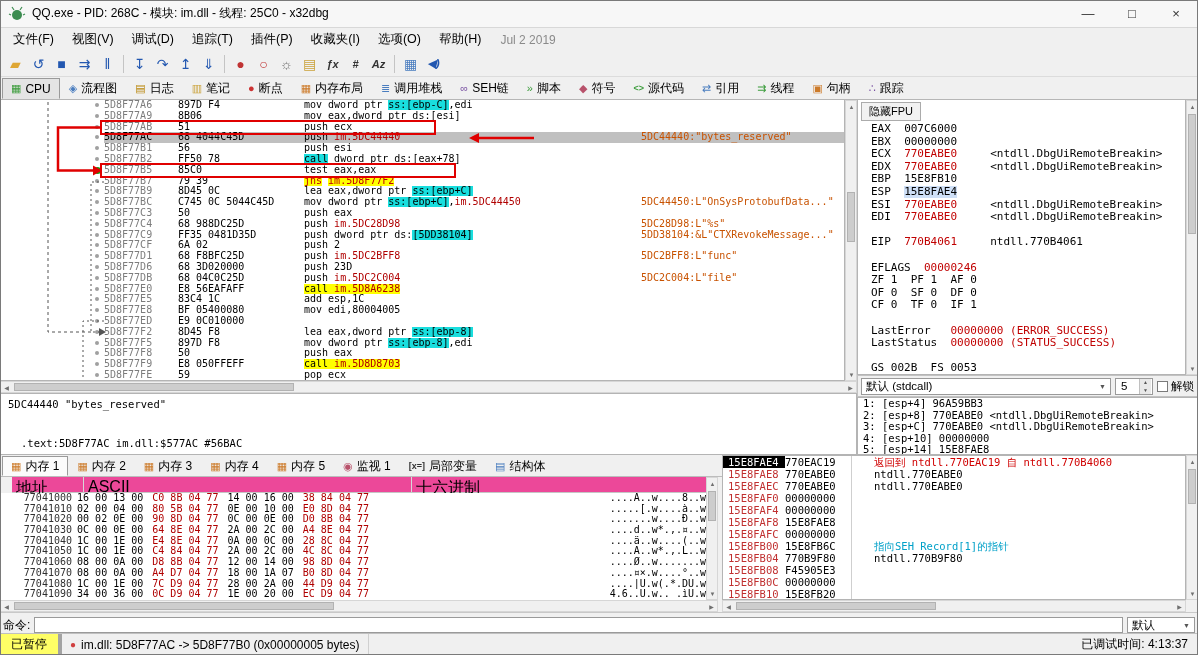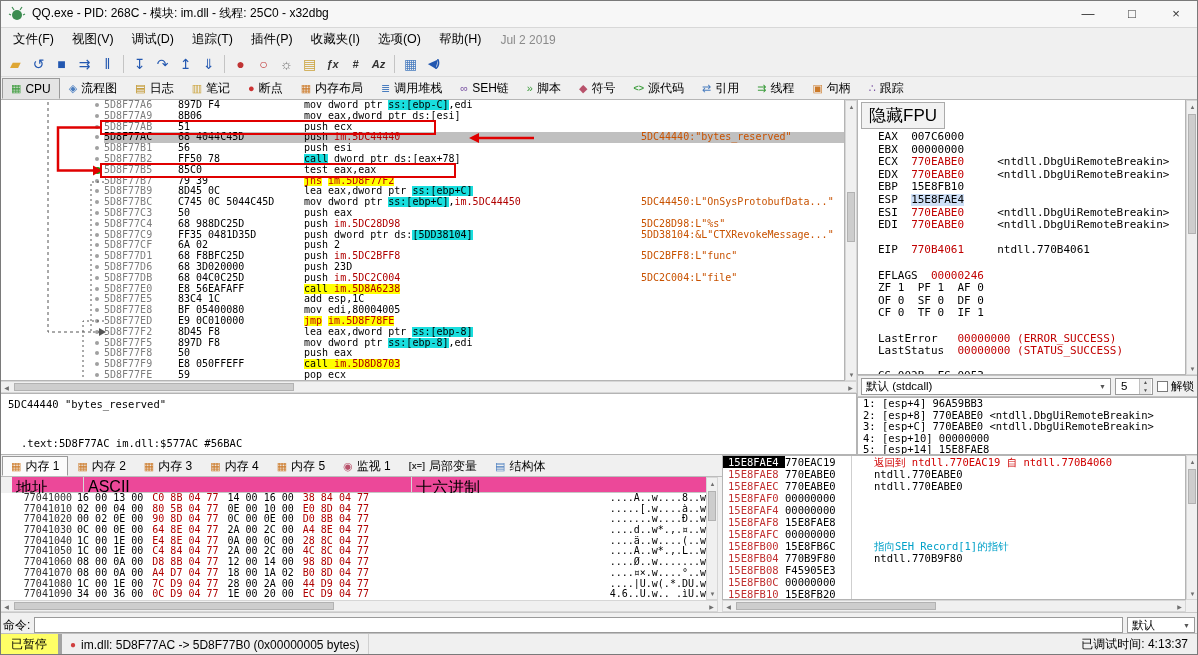--- a/index.html
+++ b/index.html
@@ -66,22 +66,22 @@
   .vthumb { position:absolute; left:1px; right:1px; background:#cdcdcd; border:1px solid #b2b2b2; }
   .hthumb { position:absolute; top:1px; bottom:1px; background:#cdcdcd; border:1px solid #b2b2b2; }
 
   
   #infopane { position:absolute; left:0; top:393px; width:857px; height:62px; background:#fff; border:1px solid #b4b4b4; }
   .infoline1 { position:absolute; left:7px; top:4px; font-family:"DejaVu Sans Mono",monospace; font-size:10.5px; }
   .infoline2 { position:absolute; left:7px; bottom:5px; font-family:"DejaVu Sans Mono",monospace; font-size:10.5px;margin-left:13px; }
 
   
   #regpane { position:absolute; left:857px; top:100px; width:329px; height:275px; background:#fff; border:1px solid #b4b4b4; border-top:none; overflow:hidden; }
-  #hidefpu { display:inline-block; margin:2px 0 2px 3px; padding:1px 7px; font-size:17px; border:1px solid #ababab; background:#f2f2f2; }
-  .rrow { height:12.6px; line-height:12.6px; font-family:"DejaVu Sans Mono",monospace; font-size:11px; white-space:pre; padding-left:20px; overflow:hidden; }
+  #hidefpu { display:inline-block; margin:2px 0 2px 3px; padding:1px 7px; font-size:11px; border:1px solid #ababab; background:#f2f2f2; }
+  .rrow { height:12.6px; line-height:12.6px; font-family:"DejaVu Sans Mono",monospace; font-size:11px; white-space:pre; padding-left:13px; overflow:hidden; }
 
   
   #callconv { position:absolute; left:857px; top:375px; width:341px; height:22px; background:#f0f0f0; border:1px solid #c2c2c2; display:flex; align-items:center; padding:0 3px; gap:4px; }
   #ccombo { flex:1; height:17px; background:#fff; border:1px solid #9a9a9a; display:flex; align-items:center; padding:0 4px; font-size:11.5px; }
   #ccombo .carrow { margin-left:auto; font-size:7px; color:#555; }
   #cspin { width:38px; height:17px; background:#fff; border:1px solid #9a9a9a; display:flex; align-items:center; padding-left:5px; font-size:11.5px; position:relative; }
   .spinbtns { position:absolute; right:1px; top:0; width:12px; height:100%; display:flex; flex-direction:column; }
   .spinbtn { flex:1; font-size:5px; color:#555; display:flex; align-items:center; justify-content:center; background:#e8e8e8; border-left:1px solid #c0c0c0; }
   #cunlock { display:flex; align-items:center; gap:3px; font-size:11.5px; }
   .checkbox { width:11px; height:11px; border:1px solid #7a7a7a; background:#fff; }
@@ -271,21 +271,21 @@
       <div class="drow"><span class="dgut"><span class="dot"></span></span><span class="dmain"><span class="daddr">5D8F77C3</span><span class="dbytes">50</span><span class="dinstr"><span class="sg-n">push eax</span></span><span class="dcomment"></span></span></div>
       <div class="drow"><span class="dgut"><span class="dot"></span></span><span class="dmain"><span class="daddr">5D8F77C4</span><span class="dbytes">68 988DC25D</span><span class="dinstr"><span class="sg-n">push </span><span class="sg-mod">im.5DC28D98</span></span><span class="dcomment">5DC28D98:L"%s"</span></span></div>
       <div class="drow"><span class="dgut"><span class="dot"></span></span><span class="dmain"><span class="daddr">5D8F77C9</span><span class="dbytes">FF35 0481D35D</span><span class="dinstr"><span class="sg-n">push dword ptr ds:</span><span class="sg-mem">[5DD38104]</span></span><span class="dcomment">5DD38104:&amp;L"CTXRevokeMessage..."</span></span></div>
       <div class="drow"><span class="dgut"><span class="dot"></span></span><span class="dmain"><span class="daddr">5D8F77CF</span><span class="dbytes">6A 02</span><span class="dinstr"><span class="sg-n">push 2</span></span><span class="dcomment"></span></span></div>
       <div class="drow"><span class="dgut"><span class="dot"></span></span><span class="dmain"><span class="daddr">5D8F77D1</span><span class="dbytes">68 F8BFC25D</span><span class="dinstr"><span class="sg-n">push </span><span class="sg-mod">im.5DC2BFF8</span></span><span class="dcomment">5DC2BFF8:L"func"</span></span></div>
       <div class="drow"><span class="dgut"><span class="dot"></span></span><span class="dmain"><span class="daddr">5D8F77D6</span><span class="dbytes">68 3D020000</span><span class="dinstr"><span class="sg-n">push 23D</span></span><span class="dcomment"></span></span></div>
       <div class="drow"><span class="dgut"><span class="dot"></span></span><span class="dmain"><span class="daddr">5D8F77DB</span><span class="dbytes">68 04C0C25D</span><span class="dinstr"><span class="sg-n">push </span><span class="sg-mod">im.5DC2C004</span></span><span class="dcomment">5DC2C004:L"file"</span></span></div>
       <div class="drow"><span class="dgut"><span class="dot"></span></span><span class="dmain"><span class="daddr">5D8F77E0</span><span class="dbytes">E8 56EAFAFF</span><span class="dinstr"><span class="sg-call">call </span><span class="sg-callt">im.5D8A6238</span></span><span class="dcomment"></span></span></div>
       <div class="drow"><span class="dgut"><span class="dot"></span></span><span class="dmain"><span class="daddr">5D8F77E5</span><span class="dbytes">83C4 1C</span><span class="dinstr"><span class="sg-n">add esp,1C</span></span><span class="dcomment"></span></span></div>
       <div class="drow"><span class="dgut"><span class="dot"></span></span><span class="dmain"><span class="daddr">5D8F77E8</span><span class="dbytes">BF 05400080</span><span class="dinstr"><span class="sg-n">mov edi,80004005</span></span><span class="dcomment"></span></span></div>
-      <div class="drow"><span class="dgut"><span class="dot"></span></span><span class="dmain"><span class="daddr">5D8F77ED</span><span class="dbytes">E9 0C010000</span><span class="dinstr"><span class="sg-jmp">jmp</span><span class="sg-n"> </span><span class="sg-jmp">im.5D8F78FE</span></span><span class="dcomment"></span></span></div>
+      <div class="drow"><span class="dgut"><span class="dot"></span></span><span class="dmain"><span class="daddr">5D8F77ED</span><span class="dbytes">E9 0C010000</span><span class="dcomment"></span></span></div>
       <div class="drow"><span class="dgut"><span class="dot"></span></span><span class="dmain"><span class="daddr">5D8F77F2</span><span class="dbytes">8D45 F8</span><span class="dinstr"><span class="sg-n">lea eax,dword ptr </span><span class="sg-mem">ss:[ebp-8]</span></span><span class="dcomment"></span></span></div>
       <div class="drow"><span class="dgut"><span class="dot"></span></span><span class="dmain"><span class="daddr">5D8F77F5</span><span class="dbytes">897D F8</span><span class="dinstr"><span class="sg-n">mov dword ptr </span><span class="sg-mem">ss:[ebp-8]</span><span class="sg-n">,edi</span></span><span class="dcomment"></span></span></div>
       <div class="drow"><span class="dgut"><span class="dot"></span></span><span class="dmain"><span class="daddr">5D8F77F8</span><span class="dbytes">50</span><span class="dinstr"><span class="sg-n">push eax</span></span><span class="dcomment"></span></span></div>
       <div class="drow"><span class="dgut"><span class="dot"></span></span><span class="dmain"><span class="daddr">5D8F77F9</span><span class="dbytes">E8 050FFEFF</span><span class="dinstr"><span class="sg-call">call </span><span class="sg-callt">im.5D8D8703</span></span><span class="dcomment"></span></span></div>
       <div class="drow"><span class="dgut"><span class="dot"></span></span><span class="dmain"><span class="daddr">5D8F77FE</span><span class="dbytes">59</span><span class="dinstr"><span class="sg-n">pop ecx</span></span><span class="dcomment"></span></span></div>
     </div>
   <svg id="jumpsvg" width="843" height="279">
     <polyline points="103,82 90,82 90,232 98,232" fill="none" stroke="#555" stroke-width="1" stroke-dasharray="2,3"></polyline>
     <polygon points="98,228 98,236 105,232" fill="#555"></polygon>
     <polyline points="103,221 82,221 82,279" fill="none" stroke="#555" stroke-width="1" stroke-dasharray="2,3"></polyline>
@@ -425,21 +425,21 @@
   <div class="mh mh-hex">十六进制</div>
 </div>
 <div id="dumprows">
     <div class="mrow"><span class="maddr">77041000</span><span class="mhex"><span class="sg-b">16 00 13 00</span><span class="sg-r">C0 8B 04 77</span><span class="sg-b">14 00 16 00</span><span class="sg-r">38 84 04 77</span></span><span class="mascii">....À..w....8..w</span></div>
     <div class="mrow"><span class="maddr">77041010</span><span class="mhex"><span class="sg-b">02 00 04 00</span><span class="sg-r">80 5B 04 77</span><span class="sg-b">0E 00 10 00</span><span class="sg-r">E0 8D 04 77</span></span><span class="mascii">.....[.w....à..w</span></div>
     <div class="mrow"><span class="maddr">77041020</span><span class="mhex"><span class="sg-b">00 02 0E 00</span><span class="sg-r">90 8D 04 77</span><span class="sg-b">0C 00 0E 00</span><span class="sg-r">D0 8B 04 77</span></span><span class="mascii">.......w....Ð..w</span></div>
     <div class="mrow"><span class="maddr">77041030</span><span class="mhex"><span class="sg-b">0C 00 0E 00</span><span class="sg-r">64 8E 04 77</span><span class="sg-b">2A 00 2C 00</span><span class="sg-r">A4 8E 04 77</span></span><span class="mascii">....d..w*.,.¤..w</span></div>
     <div class="mrow"><span class="maddr">77041040</span><span class="mhex"><span class="sg-b">1C 00 1E 00</span><span class="sg-r">E4 8E 04 77</span><span class="sg-b">0A 00 0C 00</span><span class="sg-r">28 8C 04 77</span></span><span class="mascii">....ä..w....(..w</span></div>
     <div class="mrow"><span class="maddr">77041050</span><span class="mhex"><span class="sg-b">1C 00 1E 00</span><span class="sg-r">C4 84 04 77</span><span class="sg-b">2A 00 2C 00</span><span class="sg-r">4C 8C 04 77</span></span><span class="mascii">....Ä..w*.,.L..w</span></div>
     <div class="mrow"><span class="maddr">77041060</span><span class="mhex"><span class="sg-b">08 00 0A 00</span><span class="sg-r">D8 8B 04 77</span><span class="sg-b">12 00 14 00</span><span class="sg-r">98 8D 04 77</span></span><span class="mascii">....Ø..w.......w</span></div>
-    <div class="mrow"><span class="maddr">77041070</span><span class="mhex"><span class="sg-b">08 00 0A 00</span><span class="sg-r">A4 D7 04 77</span><span class="sg-b">18 00 1A 02</span><span class="sg-r">B0 8D 04 77</span></span><span class="mascii">....¤×.w....°..w</span></div>
+    <div class="mrow"><span class="maddr">77041070</span><span class="mhex"><span class="sg-b">08 00 0A 00</span><span class="sg-r">A4 D7 04 77</span><span class="sg-b">18 00 1A 07</span><span class="sg-r">B0 8D 04 77</span></span><span class="mascii">....¤×.w....°..w</span></div>
     <div class="mrow"><span class="maddr">77041080</span><span class="mhex"><span class="sg-b">1C 00 1E 00</span><span class="sg-r">7C D9 04 77</span><span class="sg-b">28 00 2A 00</span><span class="sg-r">44 D9 04 77</span></span><span class="mascii">....|Ù.w(.*.DÙ.w</span></div>
     <div class="mrow"><span class="maddr">77041090</span><span class="mhex"><span class="sg-b">34 00 36 00</span><span class="sg-r">0C D9 04 77</span><span class="sg-b">1E 00 20 00</span><span class="sg-r">EC D9 04 77</span></span><span class="mascii">4.6..Ù.w.. .ìÙ.w</span></div>
   </div>
 
 <div class="vscroll" style="left:706px; top:477px; width:12px; height:123px;">
   <div class="sarrow">▲</div>
   <div class="strack">
       <div class="vthumb" style="top:2px; height:30px;"></div>
     </div>
   <div class="sarrow">▼</div>

